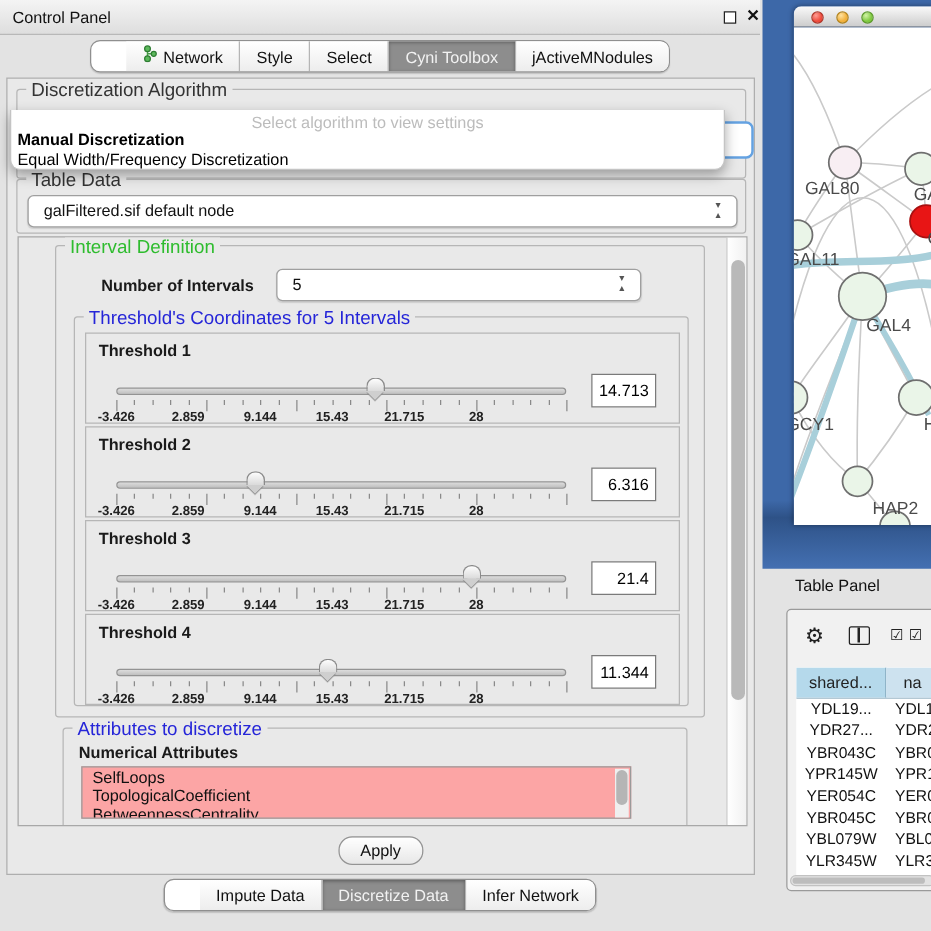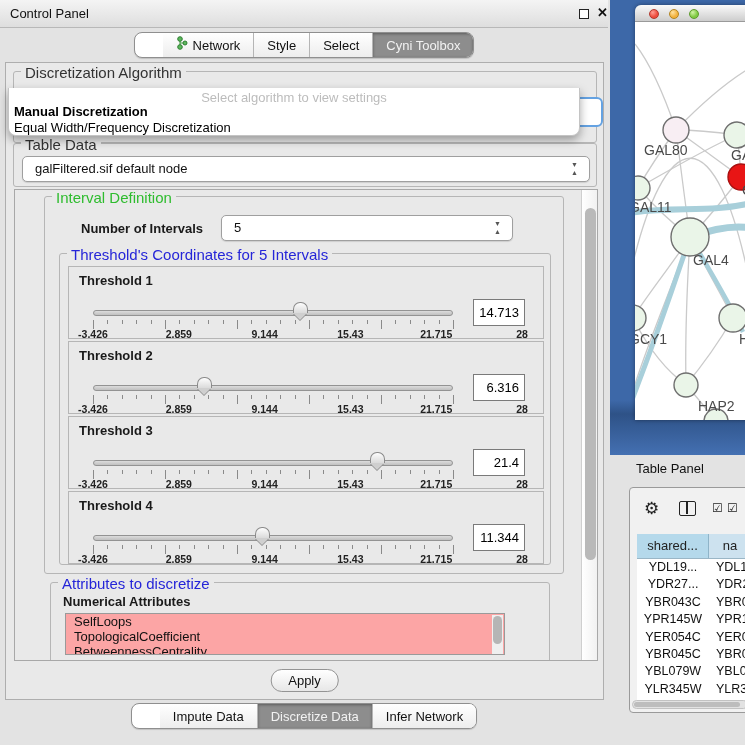--- a/index.html
+++ b/index.html
@@ -54,21 +54,21 @@
   .thr-row .lbl { position:absolute; left:10px; top:6px; font-weight:bold; font-size:13px; }
   .track { position:absolute; left:24px; top:43px; width:360px; height:6px; border:1px solid #939393; border-radius:3px;
     background:linear-gradient(#dcdcdc,#c0c0c0); }
   .thumbp { position:absolute; top:35px; width:15px; height:11px; background:linear-gradient(#fdfdfd,#dadada);
     border:1px solid #8a8a8a; border-bottom:none; border-radius:7px 7px 0 0; z-index:3; }
   .thumbp:after { content:""; position:absolute; top:10px; left:-1px; width:0; height:0;
     border-left:7.5px solid transparent; border-right:7.5px solid transparent; border-top:7px solid #cfcfcf;
     filter:drop-shadow(0 1px 0 #8a8a8a); }
   .ticks { position:absolute; left:24px; top:53px; width:360px; height:10px; }
   .ticks i { position:absolute; top:0; width:1px; background:#8a8a8a; }
-  .ticklabels { position:absolute; left:24px; top:61px; width:429px; height:12px; }
+  .ticklabels { position:absolute; left:24px; top:61px; width:288px; height:12px; }
   .ticklabels span { position:absolute; transform:translateX(-50%); font-size:10.5px; font-weight:bold; color:#222; white-space:nowrap; }
   .valbox { position:absolute; left:404px; top:32px; width:52px; height:27px; border:1px solid #7a7a7a; background:#fff;
     font-family:"Liberation Sans",sans-serif; font-size:13px; text-align:right; padding-right:5px; color:#000; }
 
   .attr-list { position:absolute; left:14px; top:30px; width:440px; height:42px; background:#fca5a5; border:1px solid #9a9a9a; overflow:hidden; }
   .attr-list .item { height:15px; line-height:15px; padding-left:8px; font-size:13px; color:#111; white-space:nowrap; }
   .attr-vsb { position:absolute; right:1px; top:1px; width:11px; height:40px; background:#efefef; }
   .attr-vsb i { position:absolute; left:1px; top:1px; width:9px; height:28px; background:#b5b5b5; border-radius:5px; }
 
   .apply-btn { position:absolute; left:50%; transform:translateX(-50%); top:606px; height:23px; padding:0 17px;
@@ -131,20 +131,23 @@
         <span>Network</span>
       </div>
       <div class="tab">
           <span>Style</span>
         </div>
       <div class="tab">
           <span>Select</span>
         </div>
       <div class="tab sel">
           <span>Cyni Toolbox</span>
+        </div>
+      <div class="tab">
+          <span>jActiveMNodules</span>
         </div>
     </div>
   </div>
 
   <div class="main-panel">
 
     <div class="groupbox" style="left:7px; top:8px; width:584px; height:72px;">
       <span class="grouptitle">Discretization Algorithm</span>
     </div>
     <div class="combo-focused-fragment"></div>

